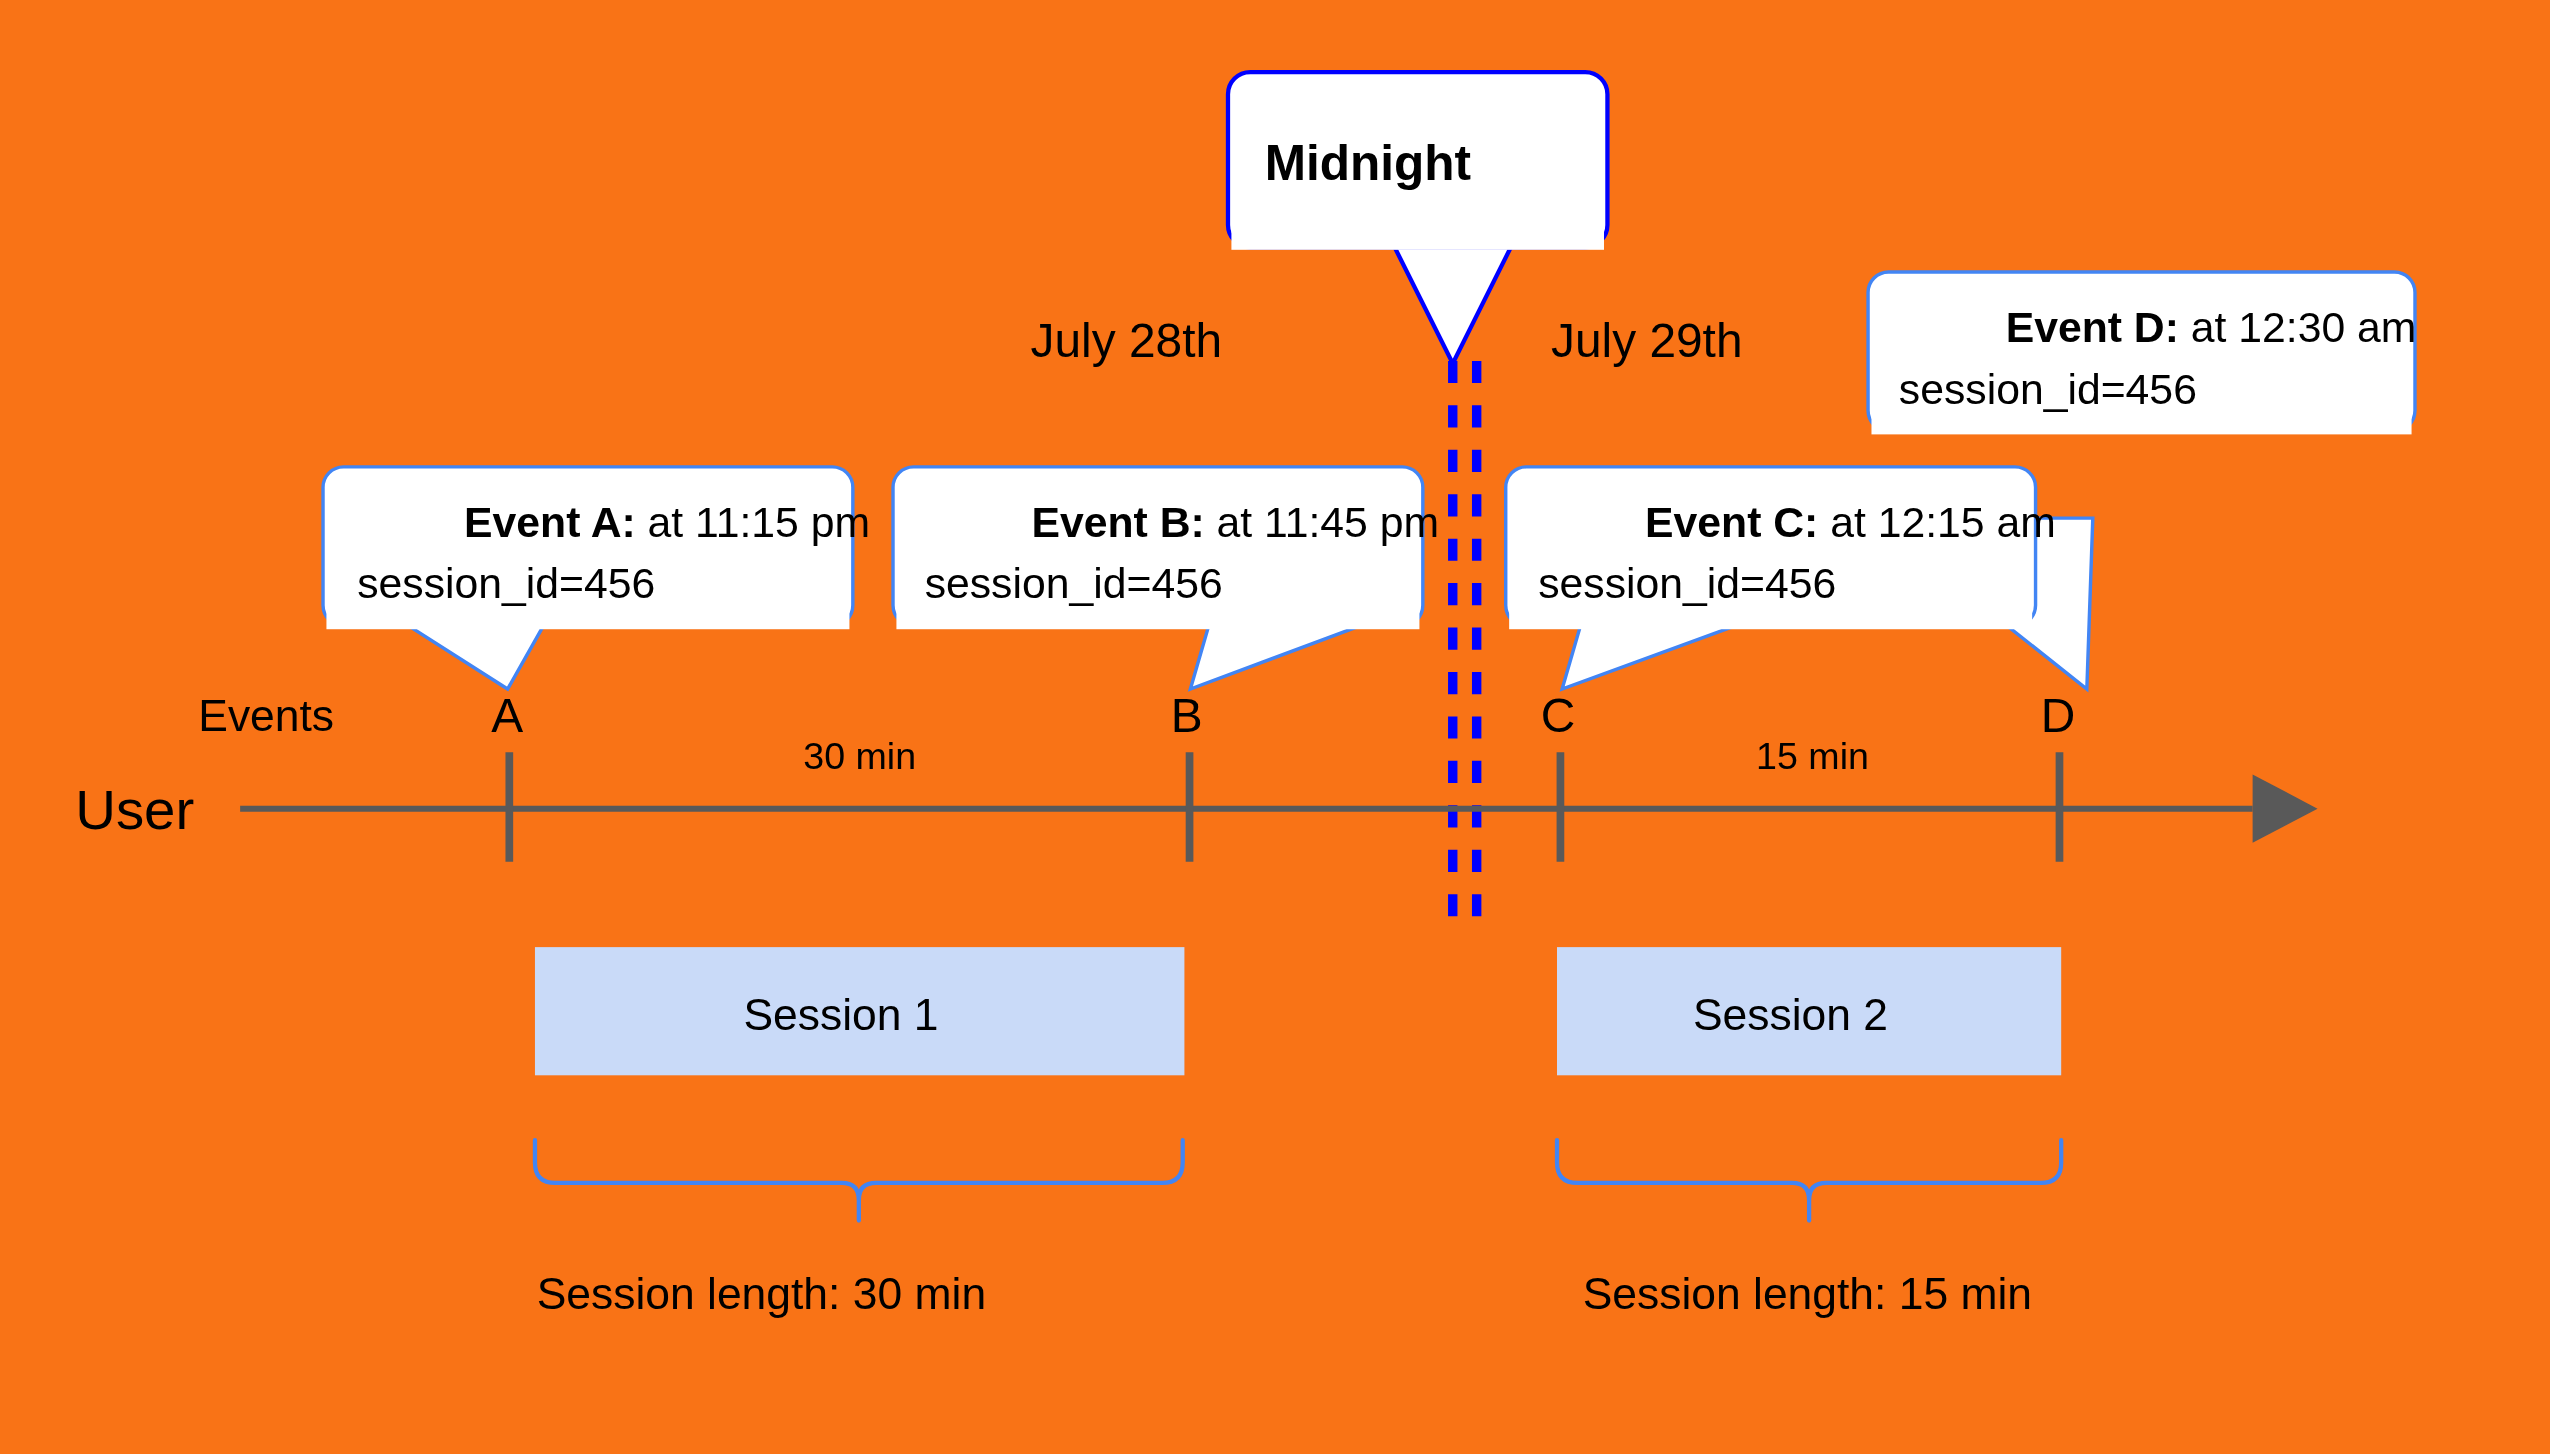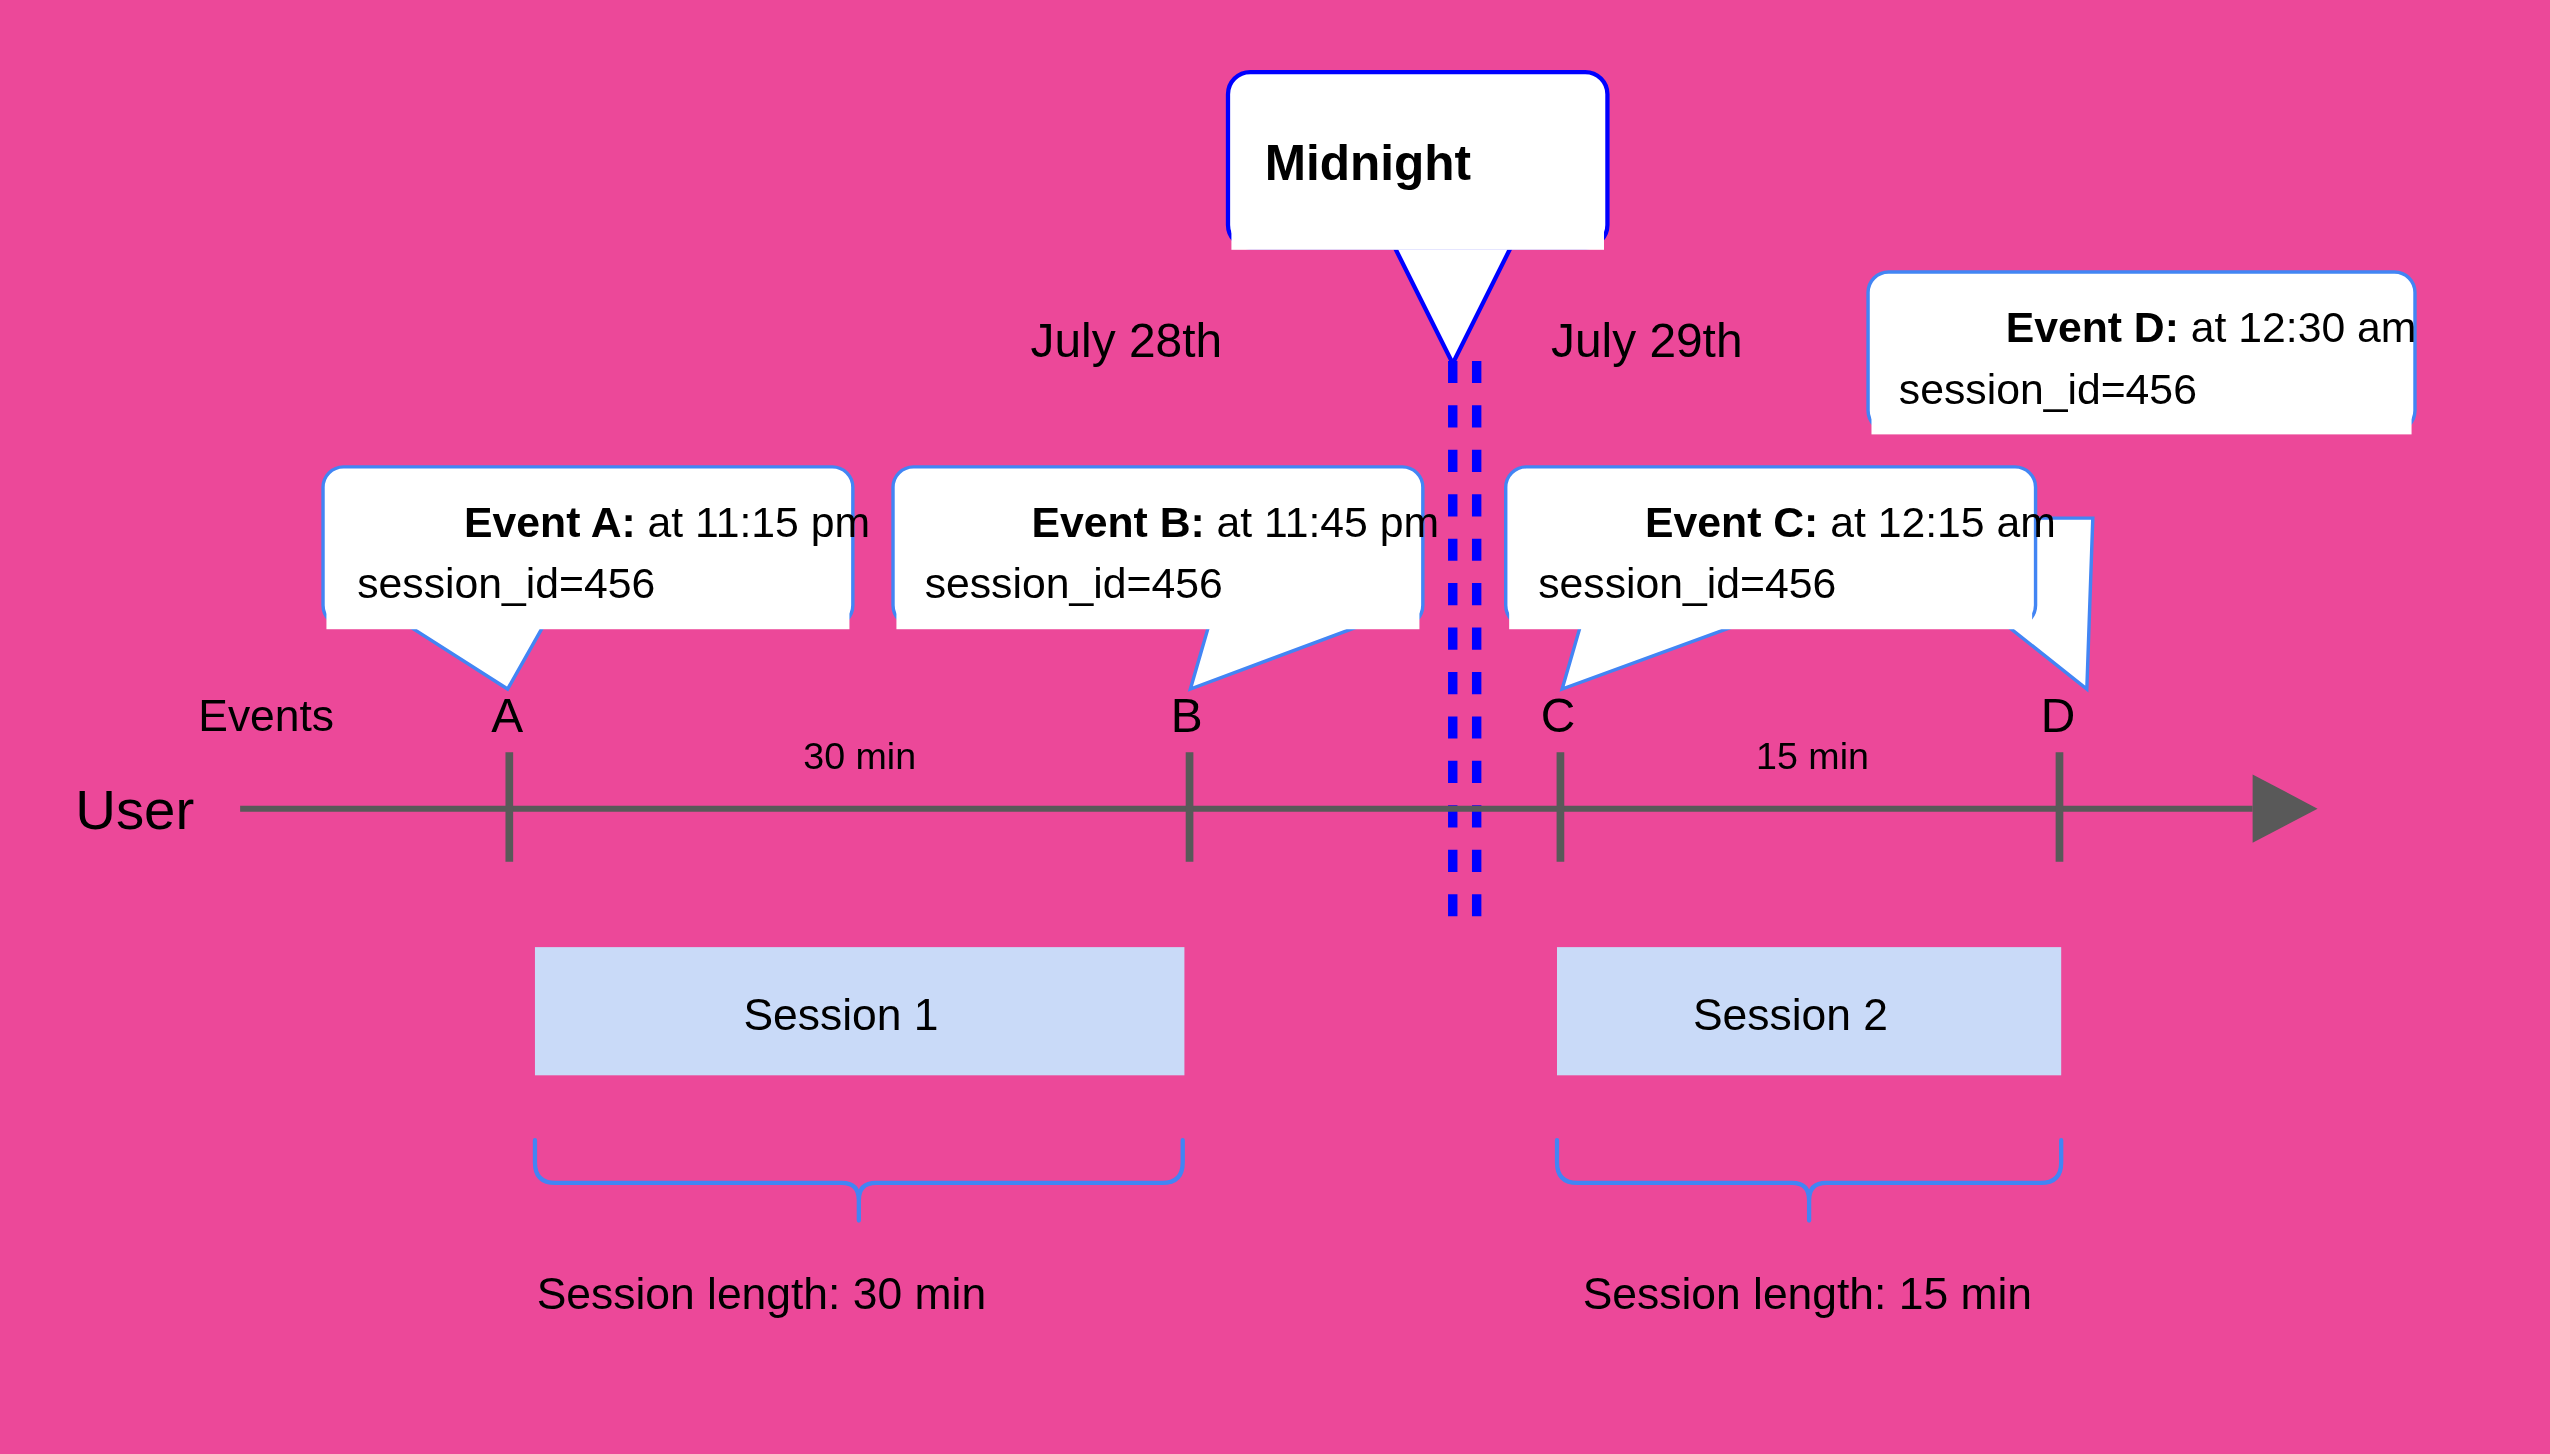--- a/index.html
+++ b/index.html
@@ -10,21 +10,21 @@
   body {
     width: 2550px;
     height: 1455px;
     overflow: hidden;
     font-family: "Liberation Sans", sans-serif;
   }
   #stage {
     position: relative;
     width: 2550px;
     height: 1455px;
-    background: #ec4899;
+    background: #f97316;
   }
   svg#diagram {
     position: absolute;
     left: 0;
     top: 0;
     width: 2550px;
     height: 1455px;
   }
   .txt {
     font-family: "Liberation Sans", sans-serif;

